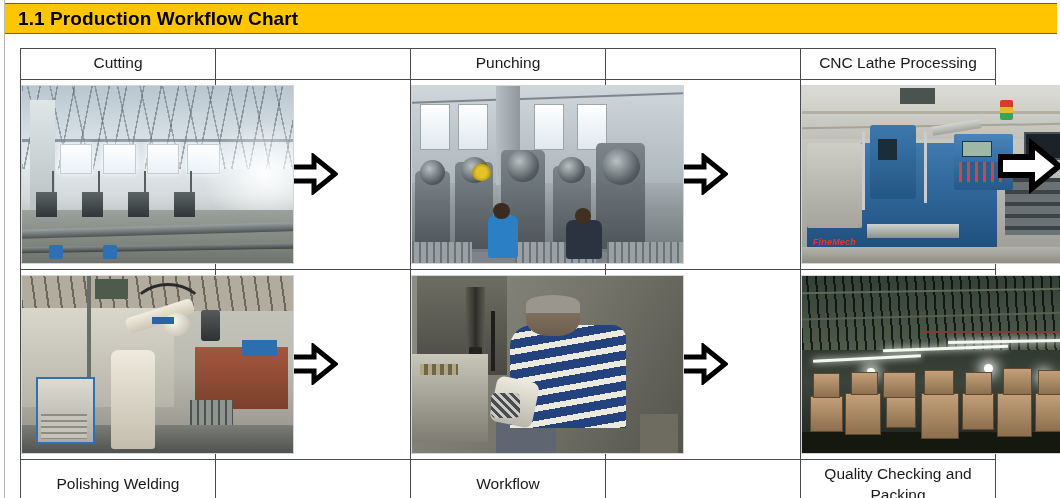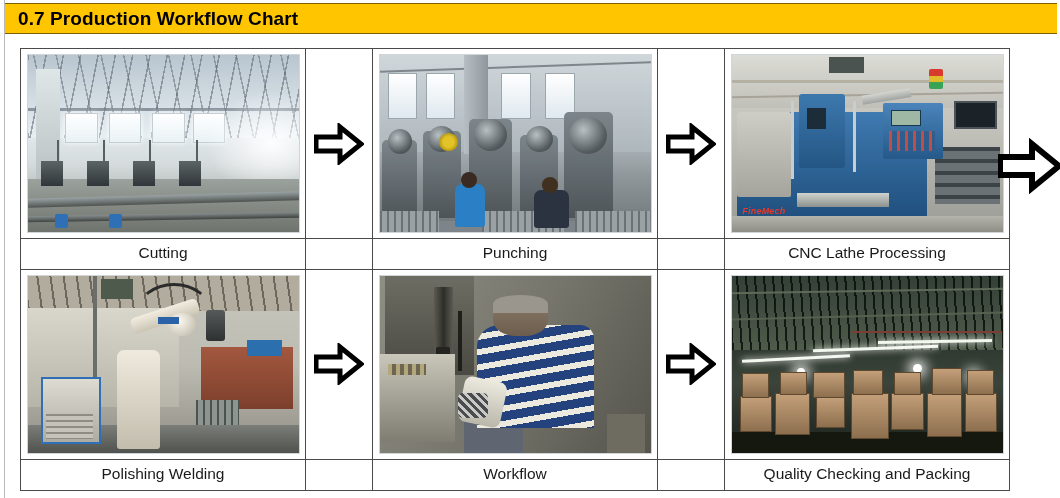--- a/index.html
+++ b/index.html
@@ -290,27 +290,41 @@
   }
 </style>
 </head>
 <body>
 
 <div id="page">
 
   <div class="page-rule"></div>
 
   <div class="header-band">
-    <span class="header-title">0.7 Production Workflow Chart</span>
+    <span class="header-title">1.1 Production Workflow Chart</span>
   </div>
 
   <table class="wf-table">
 
     <tbody>
         <tr>
+      <td class="cell-cap">
+        <span class="caption">Cutting</span>
+      </td>
+      <td></td>
+      <td class="cell-cap">
+        <span class="caption">Punching</span>
+      </td>
+      <td></td>
+      <td class="cell-cap">
+        <span class="caption">CNC Lathe Processing</span>
+      </td>
+    </tr>
+
+    <tr>
 
       <td class="cell-img">
         <div class="photo p1">
           <div class="ph roof"></div>
               <div class="ph beam"></div>
               <div class="ph wallL"></div>
           <div class="ph win w1"></div>
               <div class="ph win w2"></div>
           <div class="ph win w3"></div>
               <div class="ph win w4"></div>
@@ -396,34 +410,20 @@
               <div class="ph keys"></div>
           <div class="ph floor"></div>
           <div class="ph logo">
             <span class="logo-txt">FineMech</span>
           </div>
         </div>
       </td>
     </tr>
 
     <tr>
-      <td class="cell-cap">
-        <span class="caption">Cutting</span>
-      </td>
-      <td></td>
-      <td class="cell-cap">
-        <span class="caption">Punching</span>
-      </td>
-      <td></td>
-      <td class="cell-cap">
-        <span class="caption">CNC Lathe Processing</span>
-      </td>
-    </tr>
-
-    <tr>
 
       <td class="cell-img">
         <div class="photo p4">
           <div class="ph roof"></div>
               <div class="ph wall"></div>
               <div class="ph dkwin"></div>
           <div class="ph pole"></div>
           <div class="ph bin"></div>
               <div class="ph blue"></div>
               <div class="ph mesh"></div>

